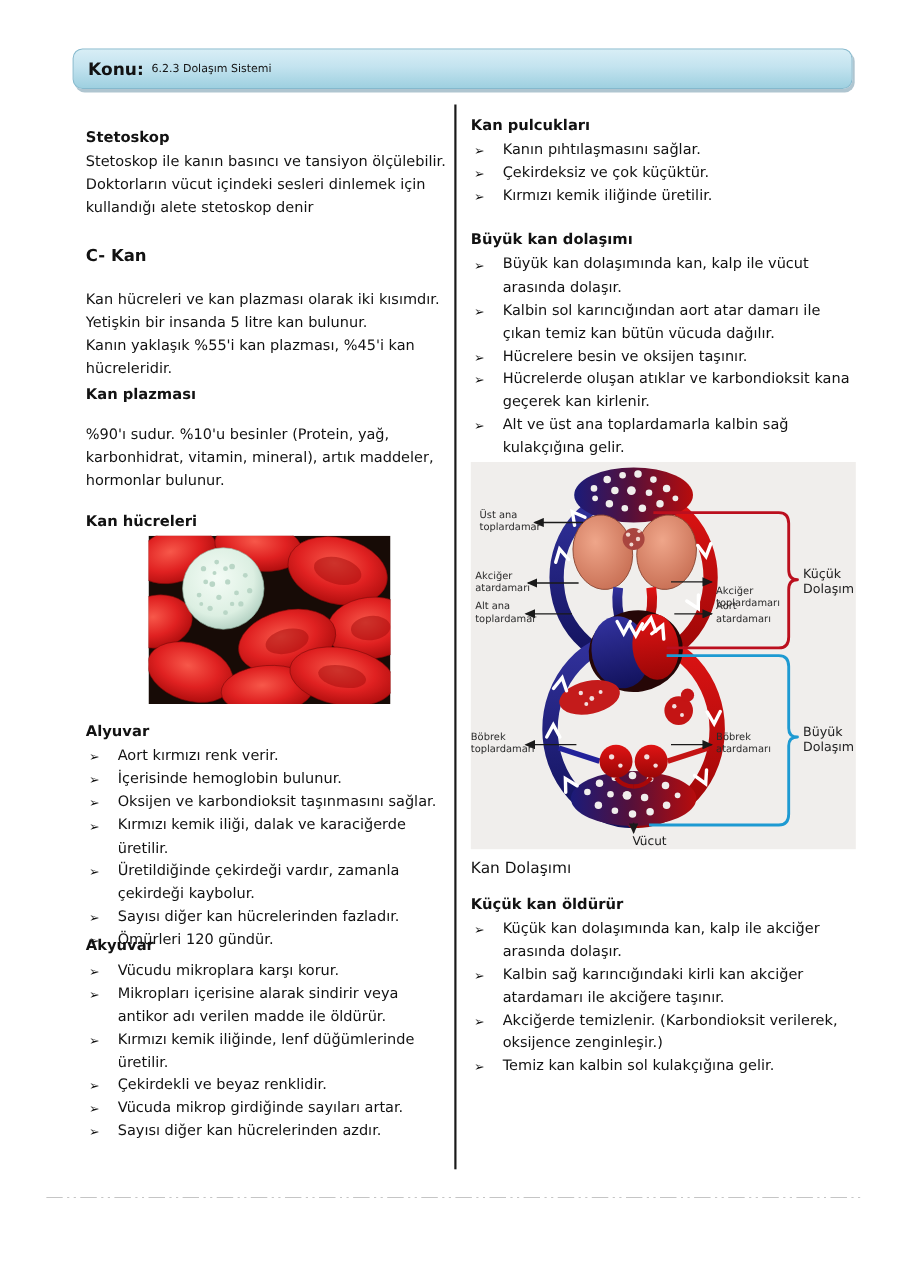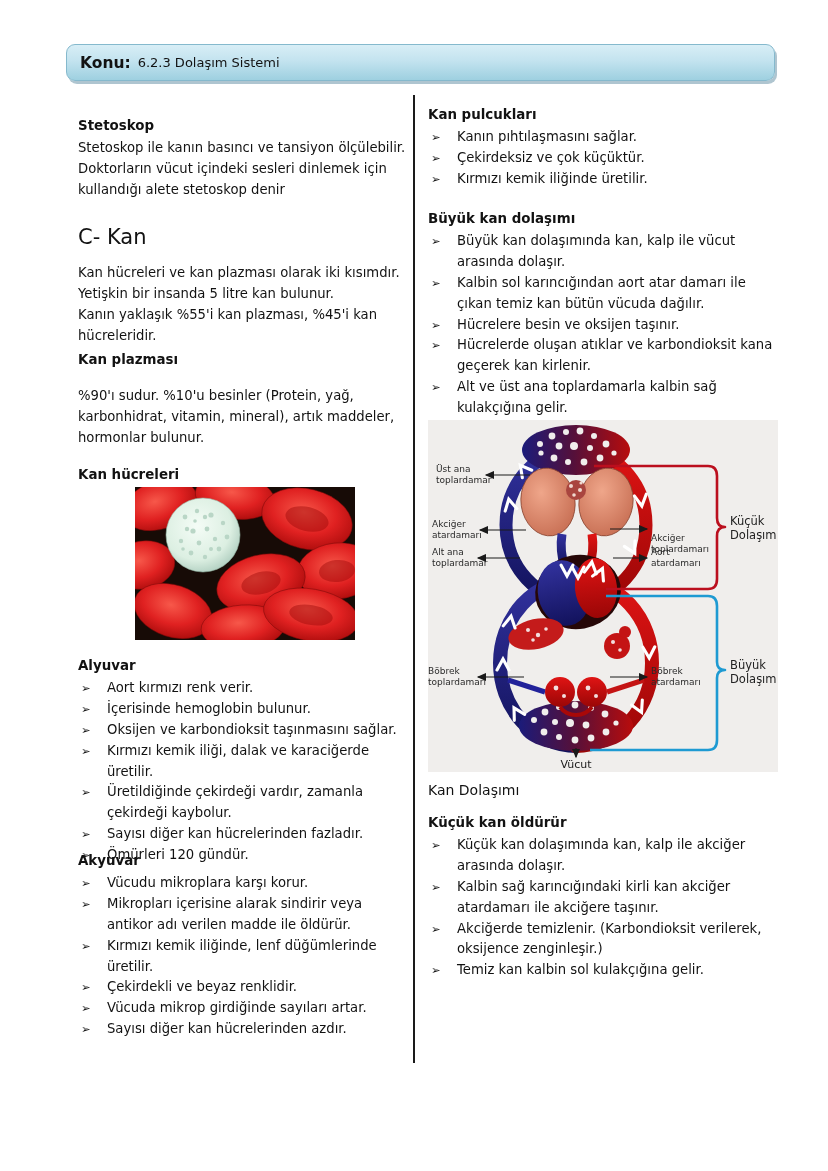--- a/index.html
+++ b/index.html
@@ -5,41 +5,41 @@
   html,body{margin:0;padding:0;background:#ffffff;}
   .page{position:relative;width:828px;height:1089px;background:#fff;overflow:hidden;
         font-family:"DejaVu Sans","Liberation Sans",sans-serif;color:var(--text,#121212);padding-left:44px;}
   
   .header-bar{position:absolute;left:66px;top:44px;width:709px;height:37px;border-radius:9px;
       background:linear-gradient(180deg,var(--header-top,#d8eef6) 0%,#c3e3ef 45%,var(--header-bottom,#9ed0e0) 100%);
       border:1px solid var(--header-border,#85b9cd);
       box-shadow:2px 3px 0 rgba(110,150,170,.55);
       display:flex;align-items:center;padding-left:13px;box-sizing:border-box;}
   .header-bar .hlabel{font-weight:700;font-size:15.5px;margin-right:7px;}
-  .header-bar .htitle{font-size:13px;}
+  .header-bar .htitle{font-size:10px;}
   
   .divider{position:absolute;left:413px;top:95px;width:2px;height:968px;background:#1a1a1a;}
   
   .col{position:absolute;top:0;}
   .block{position:absolute;left:0;width:100%;font-size:13.2px;line-height:1.58;}
   .hd{font-weight:700;font-size:13.4px;margin-bottom:2px;}
-  .hd-lg{font-weight:400;font-size:21px;}
+  .hd-lg{font-weight:700;font-size:15px;}
   .pline{margin:0;}
   ul.bullets{margin:1px 0 0 0;padding:0;list-style:none;}
   ul.bullets li{position:relative;padding-left:29px;margin:0;}
   ul.bullets li .b{position:absolute;left:3px;top:1px;font-size:11.5px;}
   
   .cells-img{position:absolute;left:57px;top:487px;width:220px;height:153px;}
   
   .diagram{position:absolute;left:0px;top:420px;width:350px;height:352px;background:var(--diagram-bg,#f0eeec);}
   .diagram svg{position:absolute;left:0;top:0;}
   .dlabel{position:absolute;font-size:9px;line-height:1.25;color:#2a2a2a;}
   .dlabel.big{font-size:11.5px;color:#222;}
   .caption{position:absolute;left:0;top:782px;width:350px;font-size:14px;}
-  .vucut{position:absolute;left:118px;top:338px;width:60px;text-align:center;font-size:11px;color:#1a1a1a;}
+  .vucut{position:absolute;left:118px;top:338px;width:60px;text-align:right;font-size:11px;color:#1a1a1a;}
   
   .footer-line{position:absolute;left:42px;top:1088px;width:744px;height:4px;}
   .footer-page{position:absolute;left:470px;top:1101px;font-size:13.5px;}
   .footer-site{position:absolute;left:600px;top:1101px;font-size:13.5px;}
   .footer-site .ver{margin-left:14px;}
 </style>
 </head>
 <body>
 
 <div class="page">

